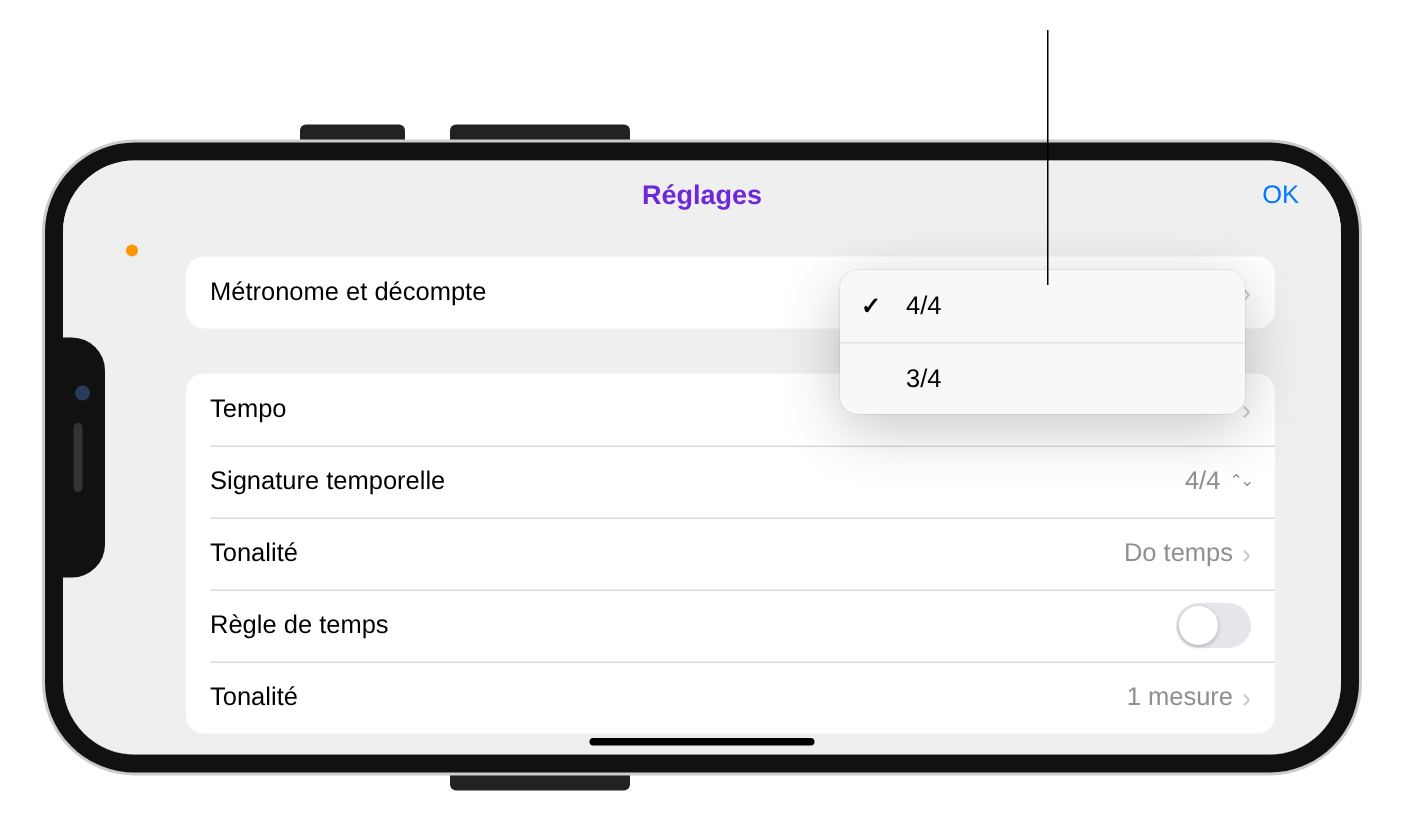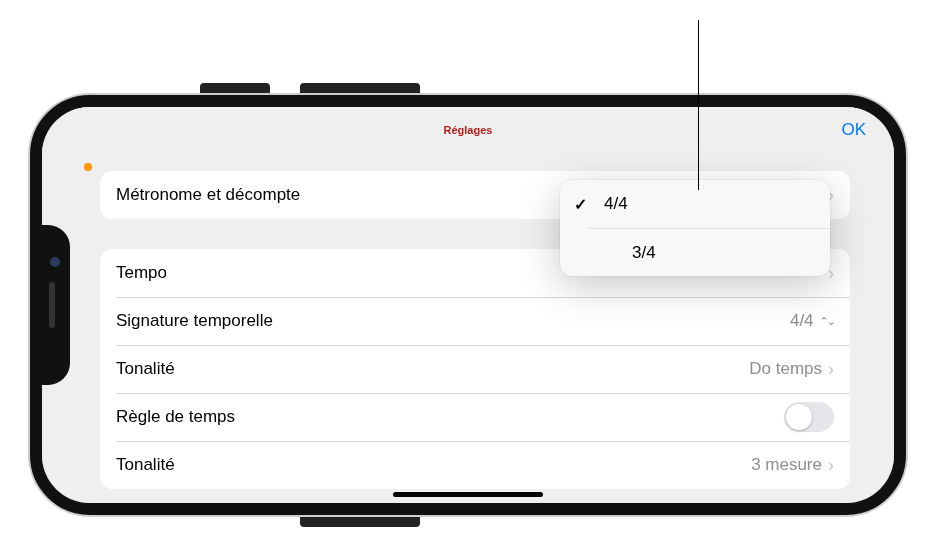--- a/index.html
+++ b/index.html
@@ -45,33 +45,33 @@
     background:#efefef;
   }
   .nav-bar {
     height:46px;
     display:flex;
     align-items:center;
     justify-content:center;
     position:relative;
     background:#efefef;
   }
-  .nav-title { font-size:11px; font-weight:600; color:#b91c1c; }
+  .nav-title { font-size:18px; font-weight:600; color:#6d28d9; }
   .nav-ok {
     position:absolute; right:28px; top:0; height:46px;
     display:flex; align-items:center;
     color:#007aff; font-size:17px; font-weight:400;
     cursor:pointer;
   }
   .orange-dot {
     position:absolute; left:42px; top:56px;
     width:8px; height:8px; background:#ff9500; border-radius:50%;
   }
   .list {
-    margin: 18px 44px 0 58px;
+    margin: 18px 44px 0 82px;
     background:#fff;
     border-radius:12px;
     overflow:hidden;
   }
   .list + .list { margin-top:30px;text-align:center; }
   .row {
     height:48px;
     padding:0 16px;
     display:flex; align-items:center;
     justify-content:space-between;
@@ -117,21 +117,21 @@
     z-index:20;
   }
   .popup-row {
     height:48px;
     display:flex; align-items:center;
     padding:0 18px 0 44px;
     font-size:17px;
     position:relative;
     cursor:pointer;
   }
-  .popup-row + .popup-row { border-top:1px solid #e2e2e2;margin-left:28px; }
+  .popup-row + .popup-row { border-top:1px solid #e2e2e2; }
   .popup-row .check {
     position:absolute; left:14px;
     font-size:16px; font-weight:700; color:#000;
   }
   
   .callout-line {
     position:absolute;
     left:698px; top:20px;
     width:1px; height:170px;
     background:#000;
@@ -193,21 +193,21 @@
       </div>
       <div class="row">
         <span>Règle de temps</span>
         <span class="value">
           <span class="switch off"></span>
         </span>
       </div>
       <div class="row">
         <span>Tonalité</span>
         <span class="value">
-          <span>3 mesure</span>
+          <span>1 mesure</span>
           <span class="chevron">›</span>
         </span>
       </div>
     </div>
 
     <div class="home-indicator"></div>
   </div>
 </div>
 
 <div class="popup">

